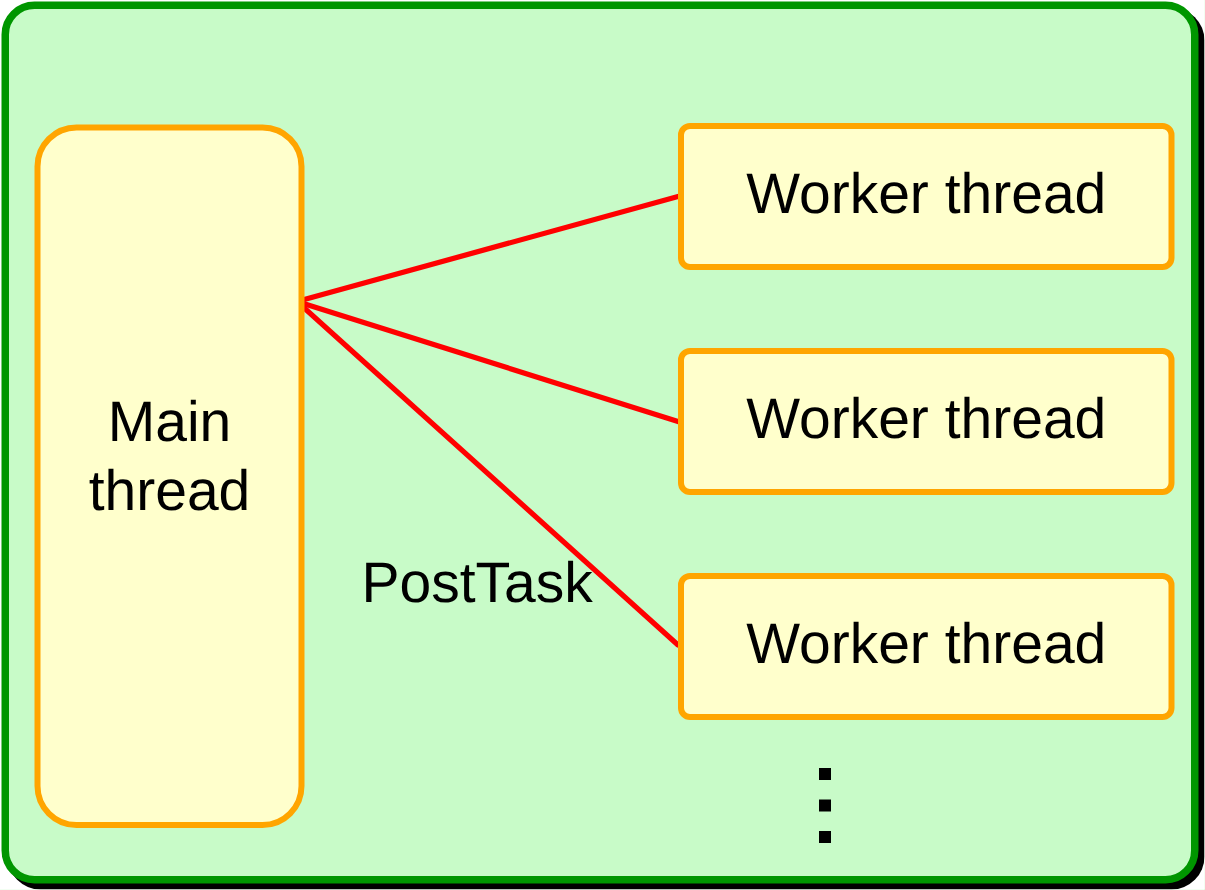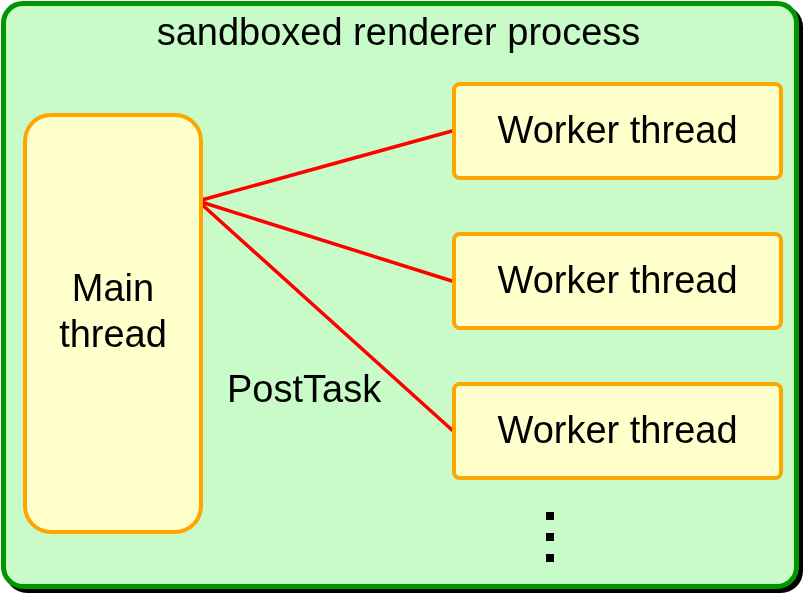--- a/index.html
+++ b/index.html
@@ -47,44 +47,43 @@
     align-items: center;
     justify-content: center;
     text-align: center;
     font-size: 38px;
     line-height: 1.2;
     color: var(--text-color);
     z-index: 10;
   }
   .node-main {
     left: 23px; top: 83px;
-    width: 180px; height: 421px;
+    width: 180px; height: 469px;
     border-radius: 28px;
     padding: 0 8px 24px 8px;
-    margin-top: 30px;
   }
   .node-child {
     left: 452px;
     width: 331px; height: 98px;
     border-radius: 8px;
     white-space: nowrap;
   }
   .node-child-0 { top: 82px; }
   .node-child-1 { top: 232px; }
   .node-child-2 { top: 382px; }
   .edges-layer {
     position: absolute;
     left: 0; top: 0;
     width: 803px; height: 593px;
     z-index: 5;
     pointer-events: none;
   }
   .edge-label {
     position: absolute;
-    left: 227px; top: 368px;
+    left: 241px; top: 368px;
     font-size: 38px;
     color: var(--text-color);
     z-index: 6;
     white-space: nowrap;
   }
   .ellipsis {
     position: absolute;
     left: 546px; top: 512px;
     display: flex;
     flex-direction: column;
@@ -96,21 +95,20 @@
     background: var(--text-color);
   }
 </style>
 </head>
 <body>
 
 <div class="stage">
 
   <div class="process-container"></div>
 
-  <div class="process-title">sandboxed renderer process</div>
 
   <svg class="edges-layer" viewBox="0 0 803 593" xmlns="http://www.w3.org/2000/svg">
       <line x1="198" y1="201" x2="452" y2="131" stroke="#ff0000" stroke-width="3.5" stroke-linecap="round"></line>
       <line x1="198" y1="201" x2="452" y2="281" stroke="#ff0000" stroke-width="3.5" stroke-linecap="round"></line>
       <line x1="198" y1="201" x2="452" y2="430" stroke="#ff0000" stroke-width="3.5" stroke-linecap="round"></line>
     </svg>
 
   <div class="node node-main">
     <span>Main thread</span>
   </div>

